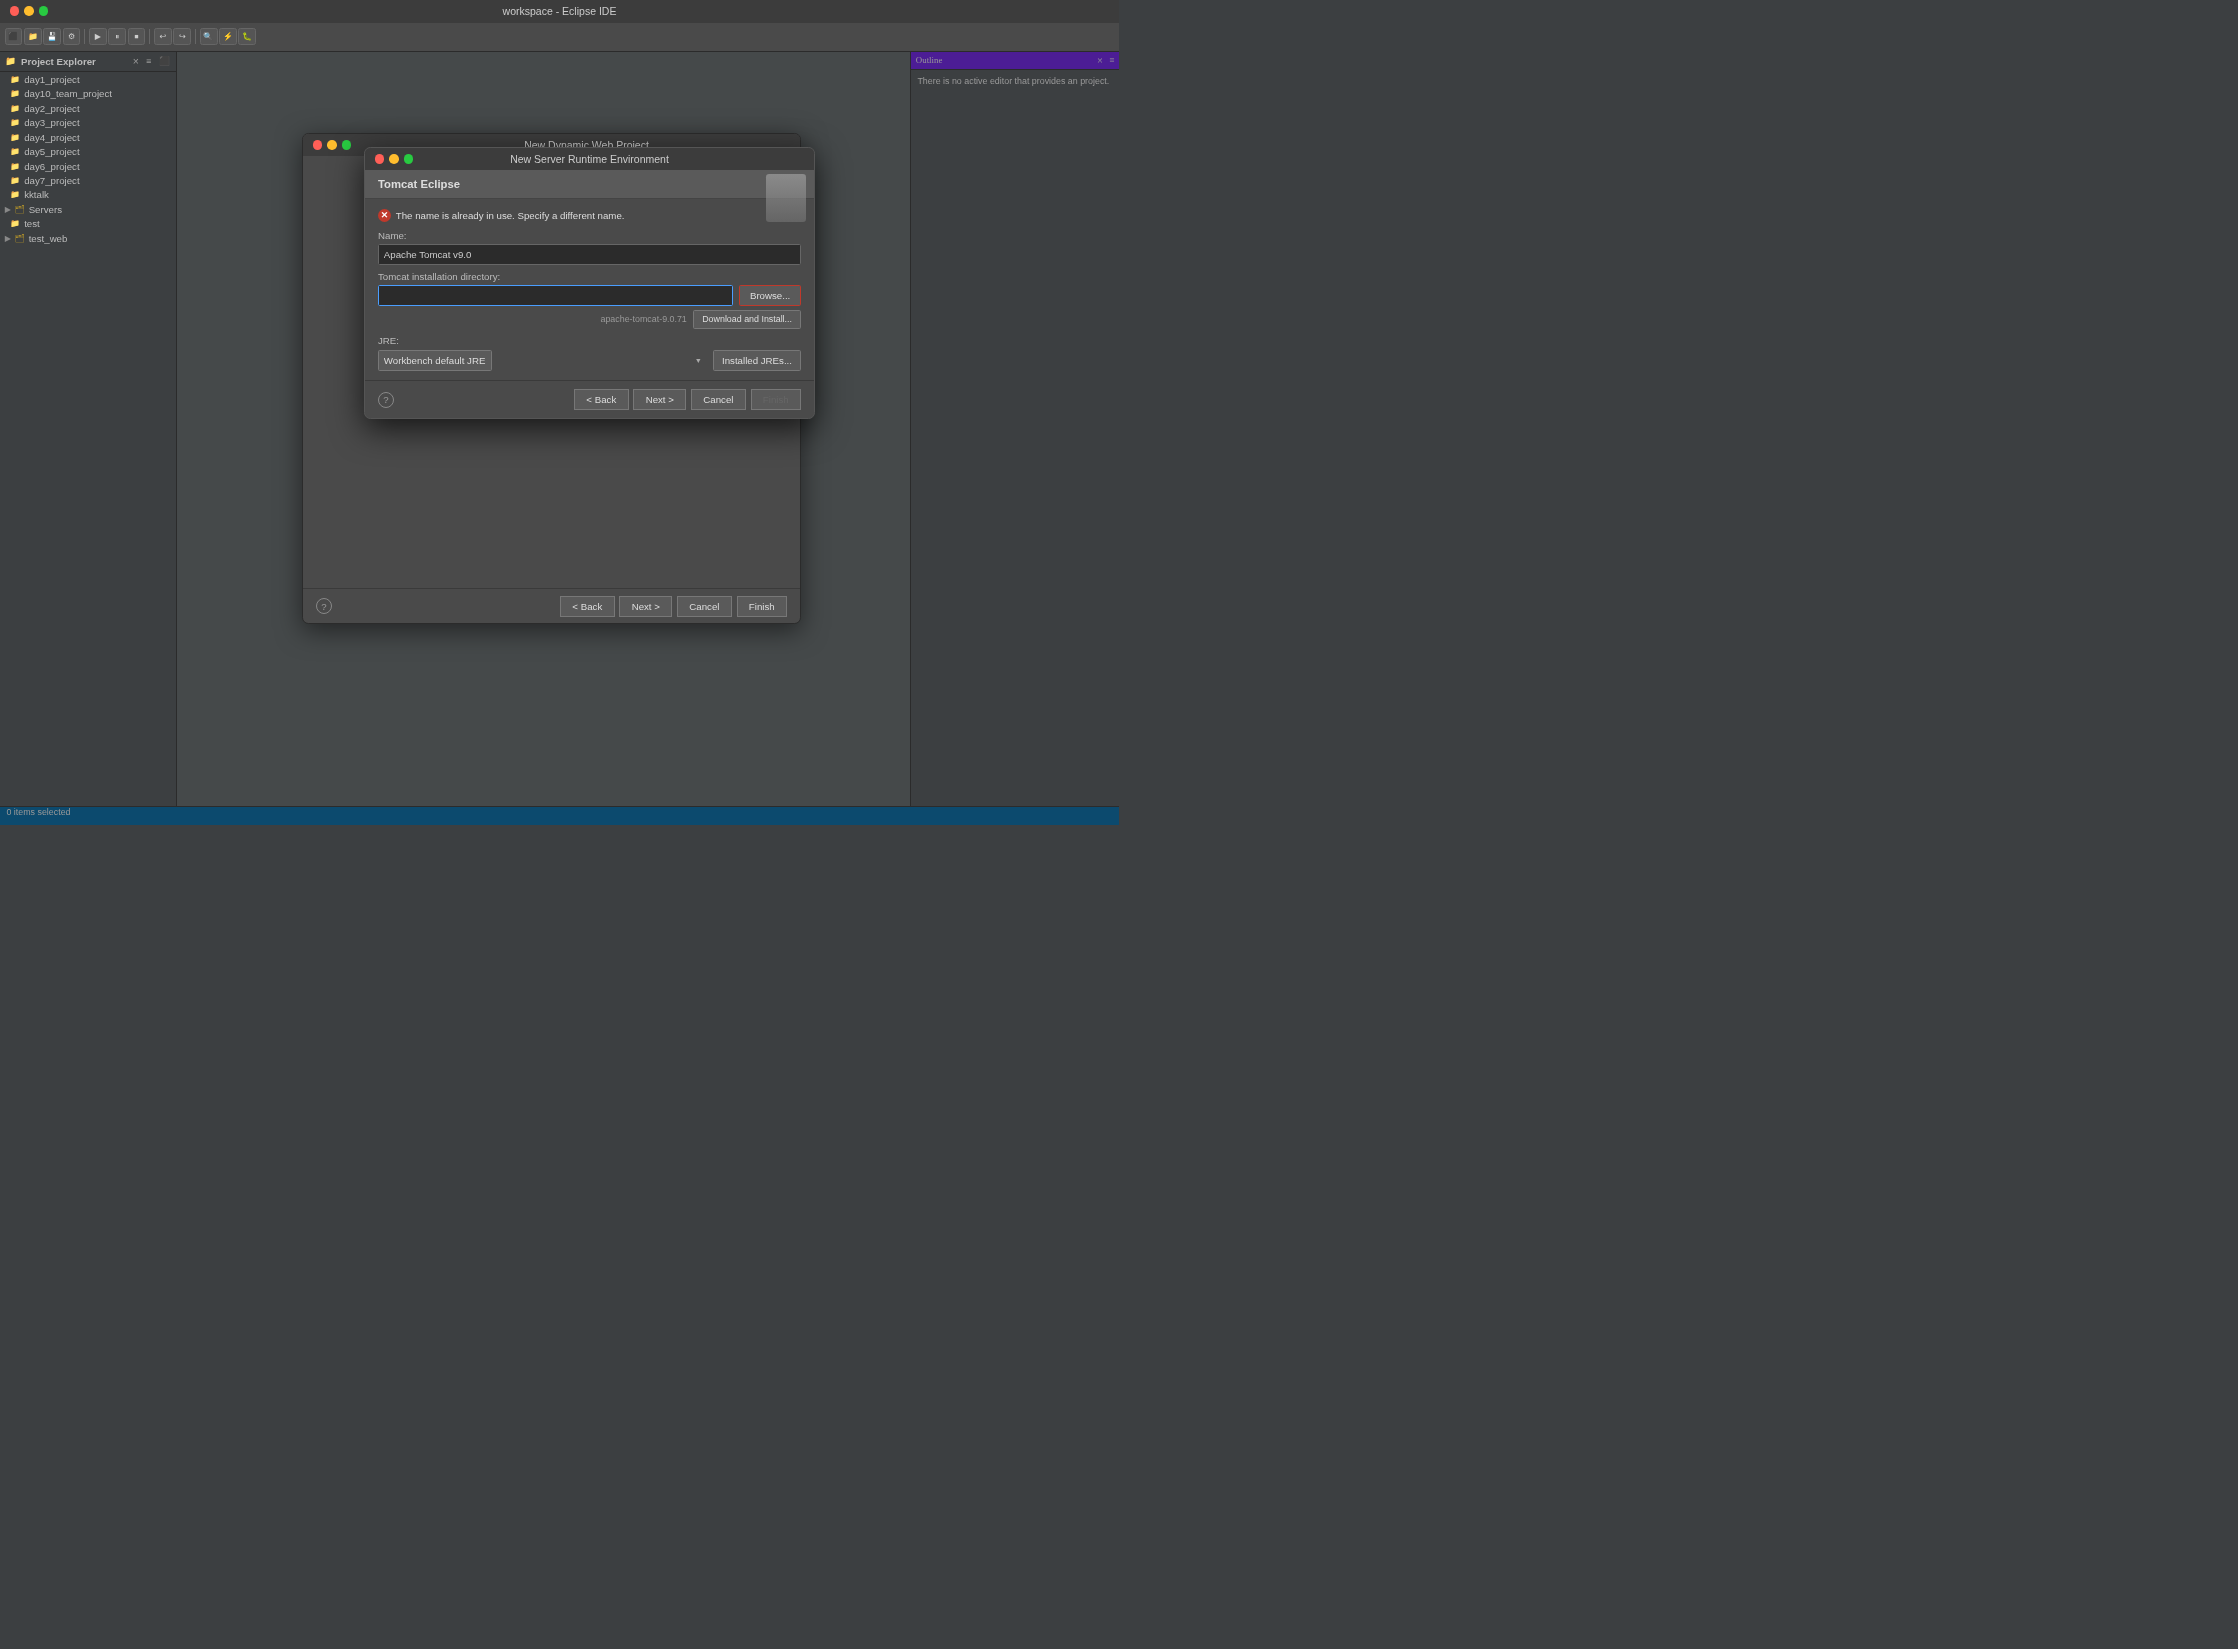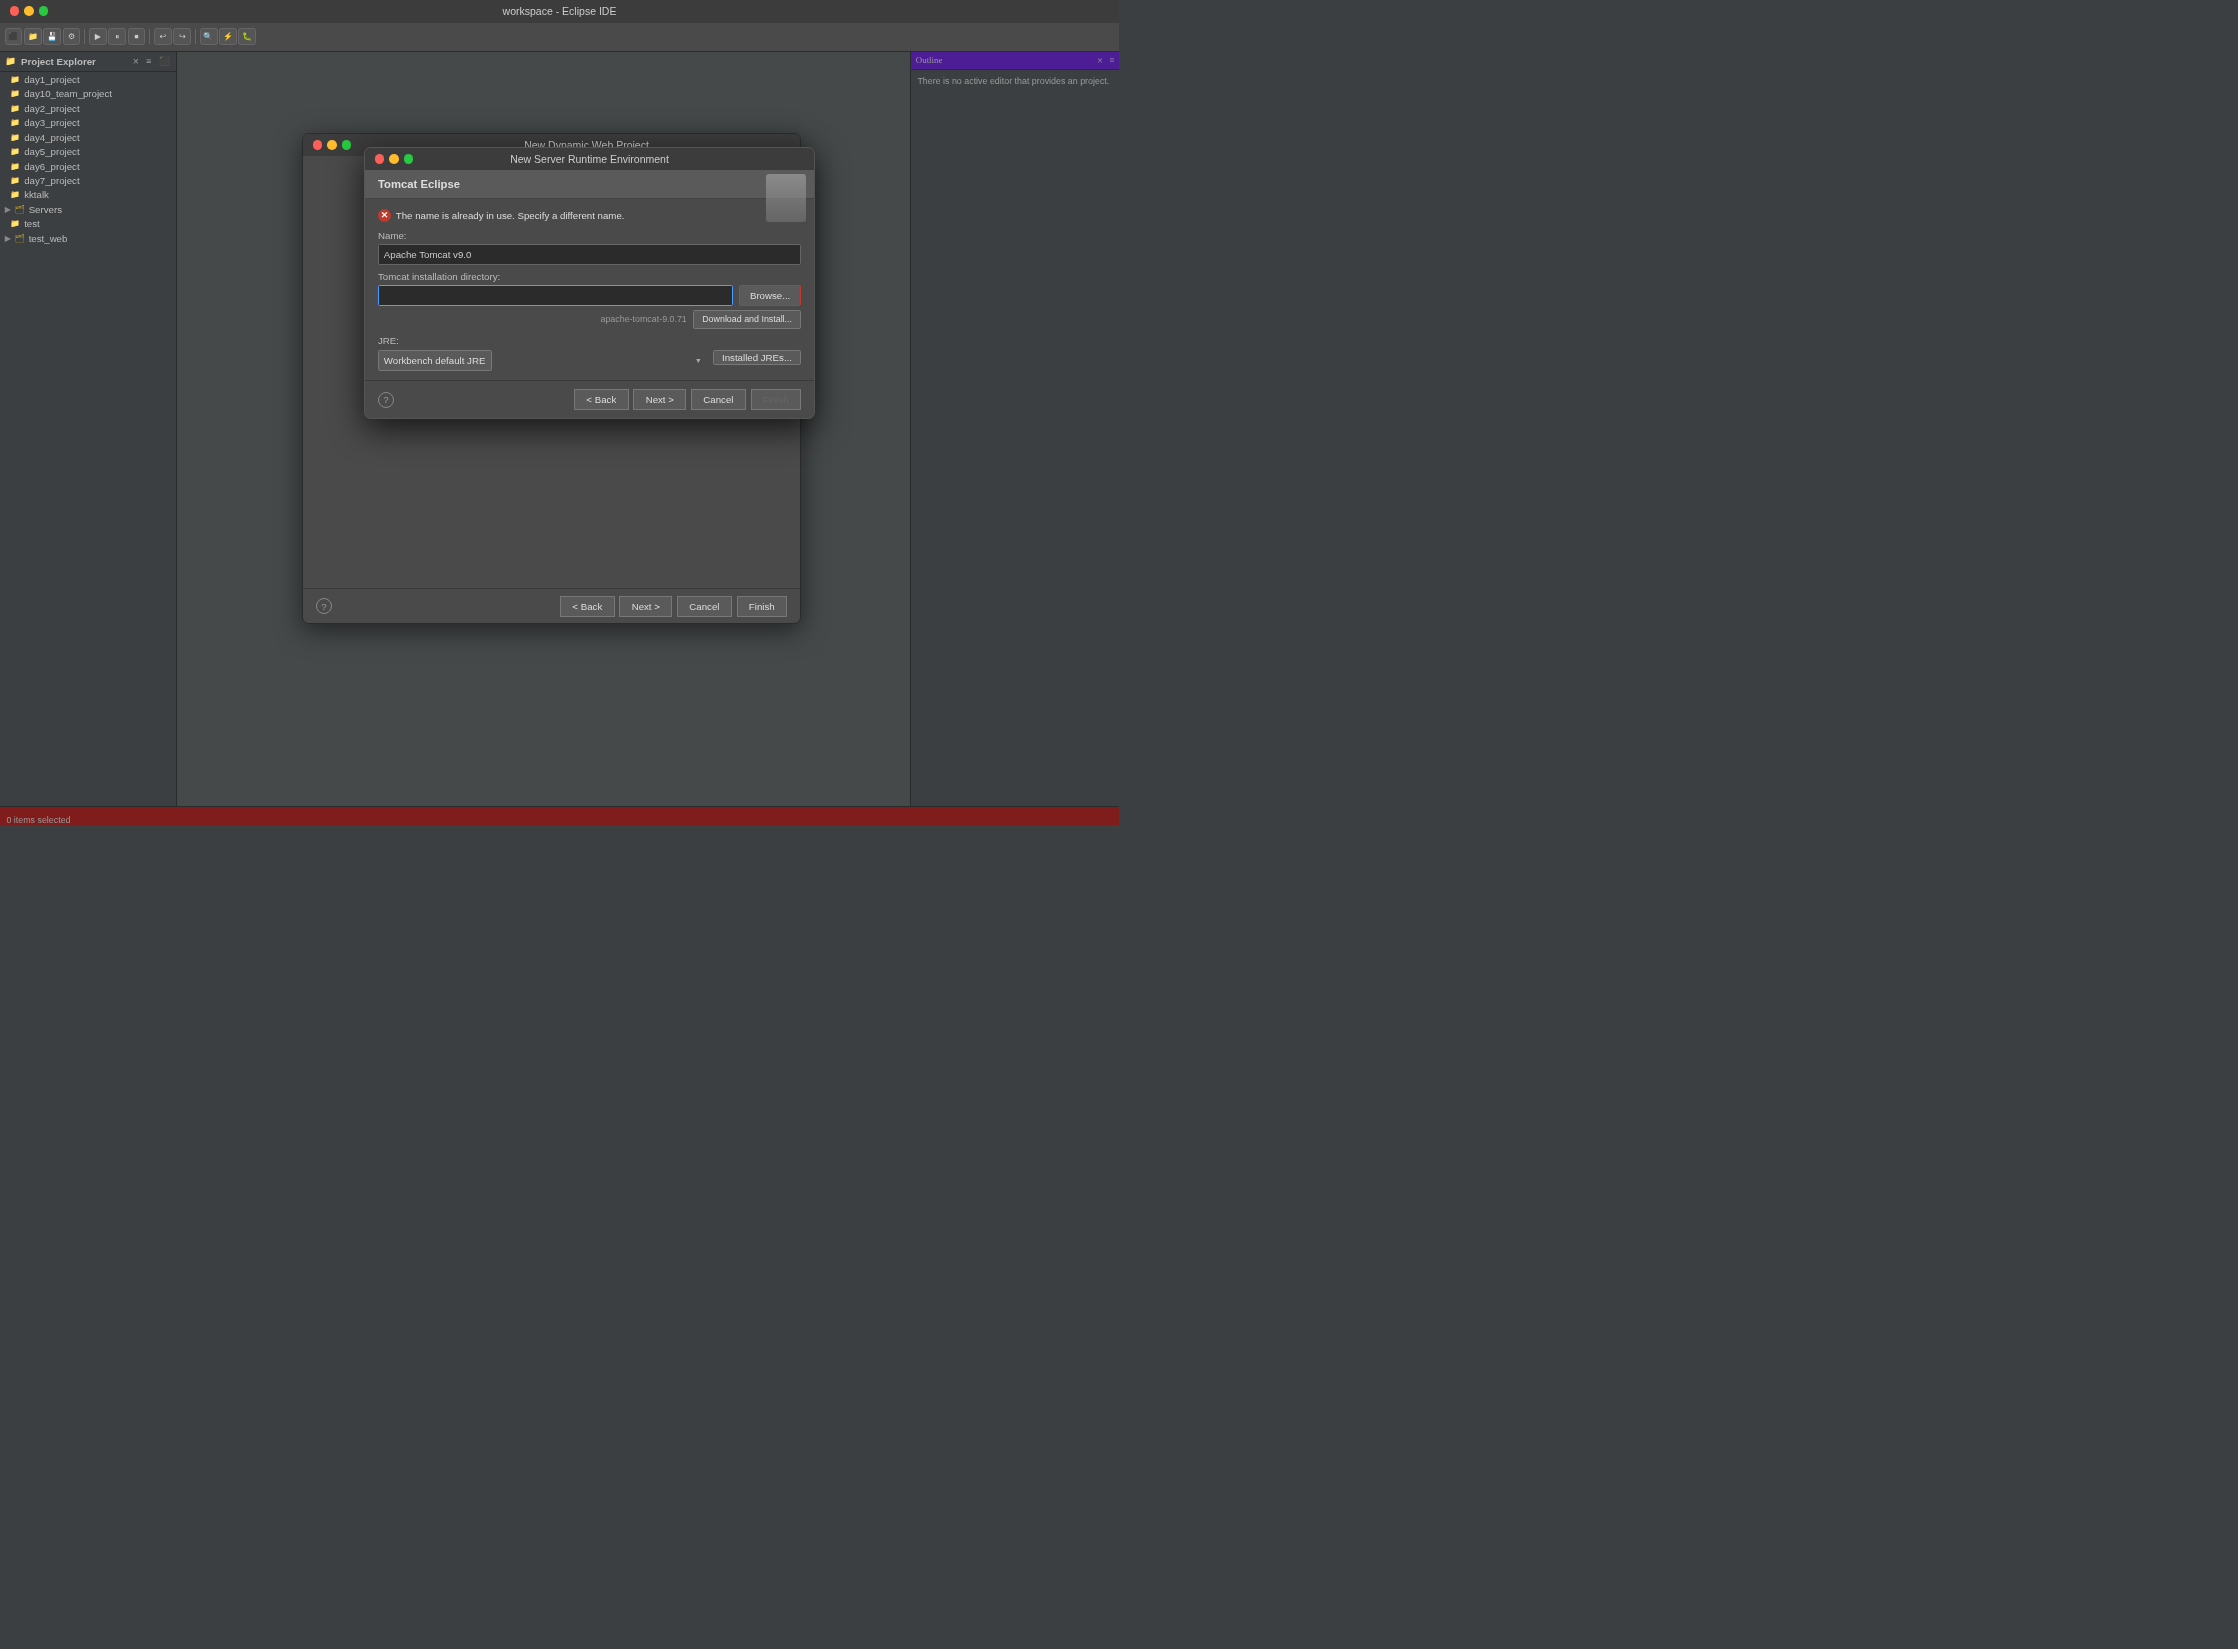--- a/index.html
+++ b/index.html
@@ -142,24 +142,24 @@
       cursor: pointer;
       color: #bbb;
       font-size: 9.7px;
       gap: 3.2px;
     }
     .chevron { font-size: 8px; color: #888; }
 
     
     .status-bar {
       height: 19.3px;
-      background: #7f1d1d;
+      background: #0c4a6e;
       border-top: 0.8px solid #2b2b2b;
       display: flex;
-      align-items: flex-end;
+      align-items: flex-start;
       padding: 0 6.4px;
       font-size: 8.9px;
       color: #999;
       position: absolute;
       bottom: 0;
       left: 0;
       right: 0;
     }
 
     
@@ -389,21 +389,21 @@
       content: '▼';
       position: absolute;
       right: 4.8px;
       top: 50%;
       transform: translateY(-50%);
       font-size: 7.2px;
       color: #aaa;
       pointer-events: none;
     }
     .installed-jres-btn {
-      height: 15px;
+      height: 21px;
       padding: 0 8px;
       background: #5a5a5a;
       border: 0.8px solid #777;
       border-radius: 1.6px;
       color: #ddd;
       font-size: 9.7px;
       cursor: pointer;
     }
     .dialog-footer {
       display: flex;

